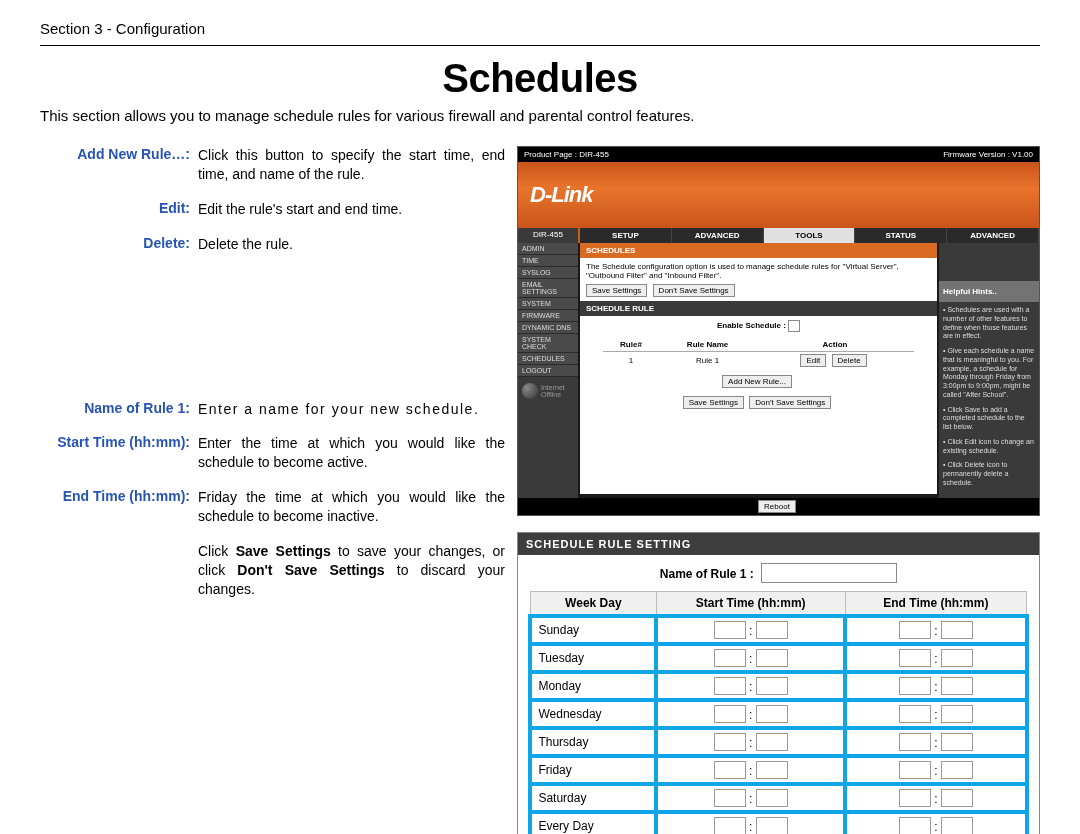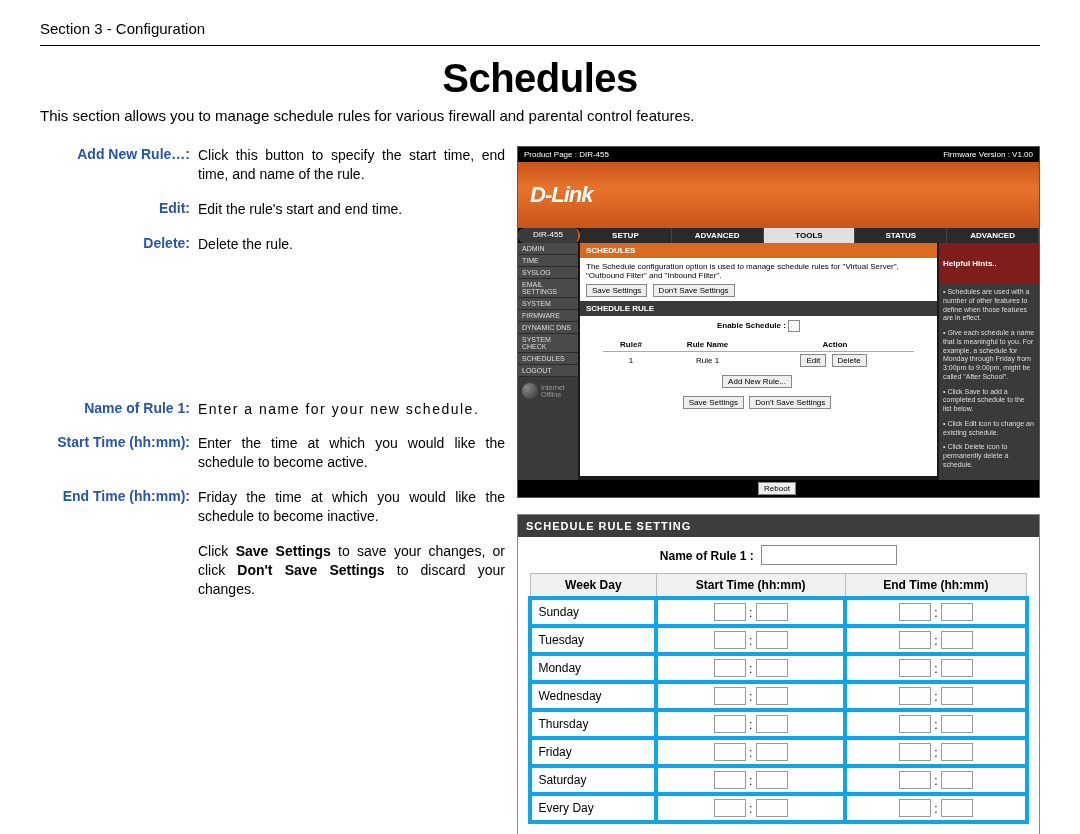--- a/index.html
+++ b/index.html
@@ -99,21 +99,20 @@
     background: #000;
   }
   .r-nav-left {
     width: 60px;
     background: #3a3a3a;
     color: #fff;
     font-size: 8px;
     text-align: center;
     padding: 2px 0;
     border-right: 2px solid #c85a1a;
-    border-radius: 6px;
   }
   .r-tabs {
     flex: 1;
     display: flex;
   }
   .r-tab {
     flex: 1;
     text-align: center;
     color: #fff;
     background: #2a2a2a;
@@ -195,25 +194,26 @@
   }
   .r-sched-tbl td { padding: 2px; text-align: center; }
   .r-help {
     width: 100px;
     background: #3a3a3a;
     color: #ddd;
     font-size: 7px;
     padding: 0;
   }
   .r-help-hdr {
-    background: #7f1d1d;
-    color: #fff;
-    font-weight: bold;
-    padding: 16px 4px;
-    font-size: 8px;
+    background: #737373;
+    color: #fff;
+    font-weight: bold;
+    padding: 6px 4px;
+    font-size: 8px;
+    margin-top: 38px;
   }
   .r-help-body {
     padding: 4px;
     line-height: 1.25;
   }
   .r-help-body p { margin: 0 0 6px 0; }
   .r-bottombar {
     background: #000;
     text-align: center;
     padding: 2px;

